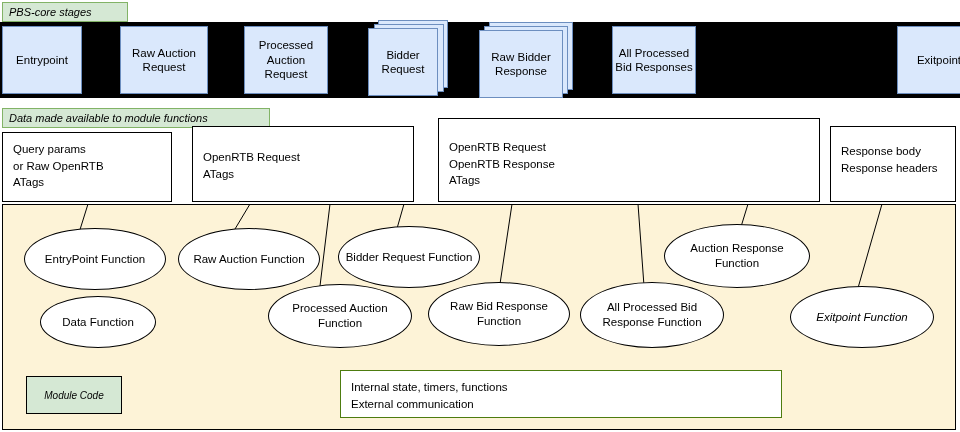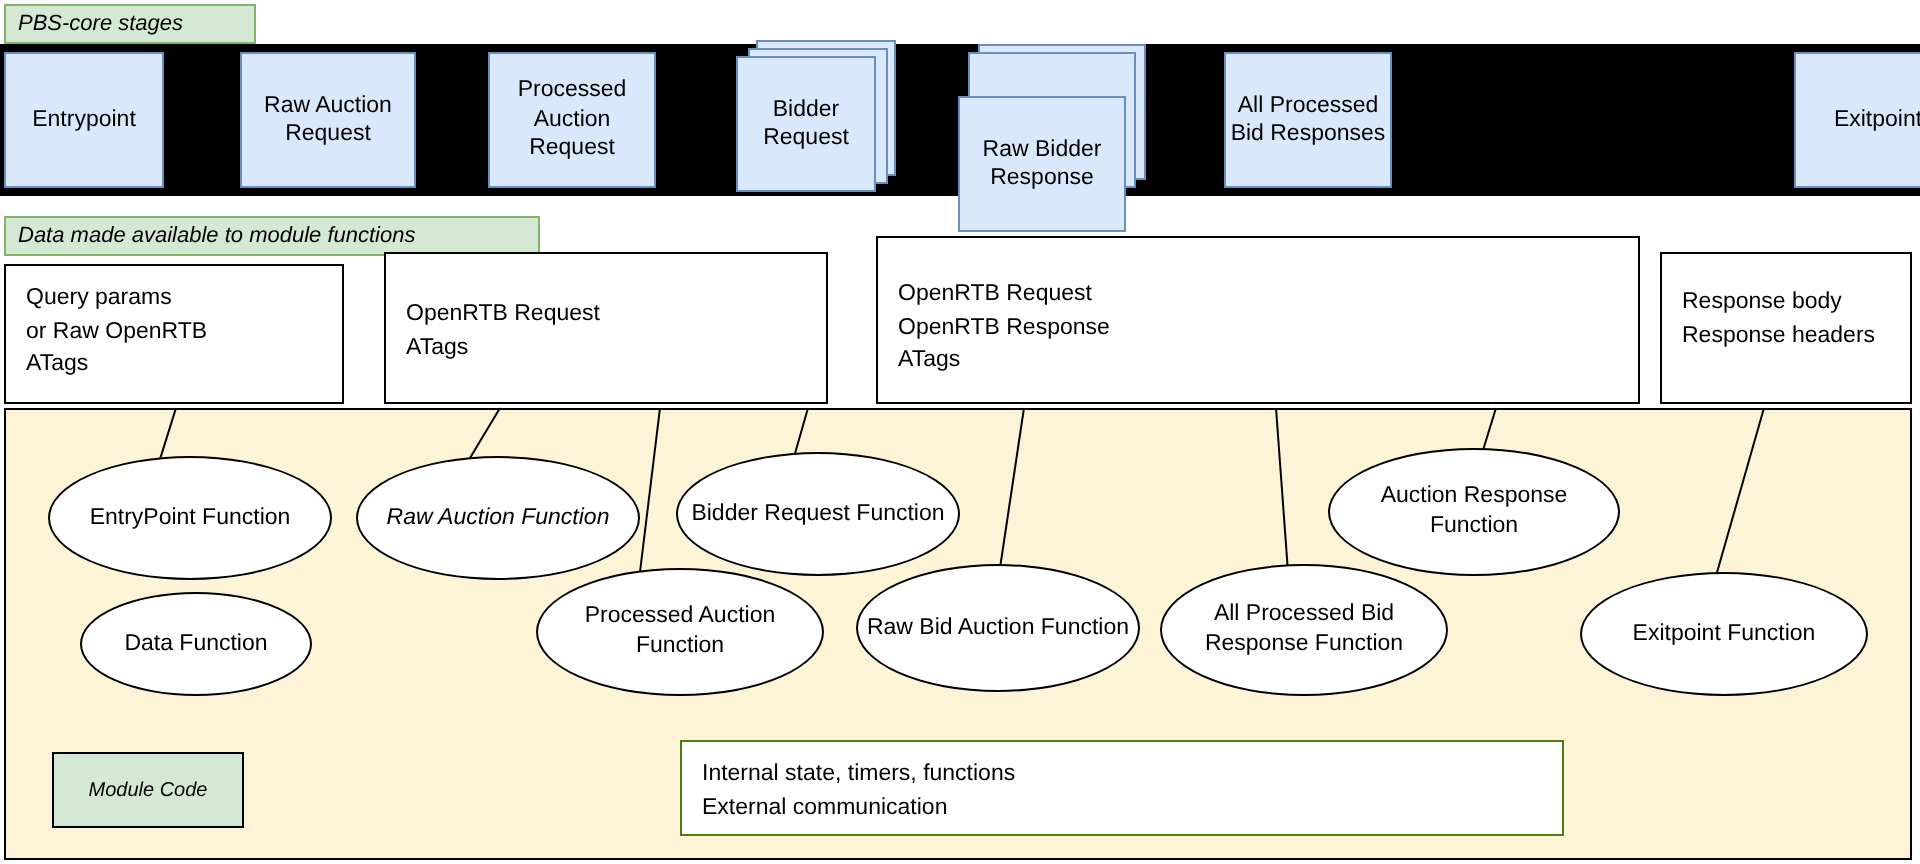--- a/index.html
+++ b/index.html
@@ -123,21 +123,21 @@
   <div class="abs stage-box" style="left:120px; top:26px; width:88px; height:68px;">Raw Auction Request</div>
 
   <div class="abs stage-box" style="left:244px; top:26px; width:84px; height:68px;">Processed Auction Request</div>
 
   <div class="abs stage-box" style="left:378px; top:20px; width:70px; height:68px;"></div>
   <div class="abs stage-box" style="left:374px; top:24px; width:70px; height:68px;"></div>
   <div class="abs stage-box" style="left:368px; top:28px; width:70px; height:68px;">Bidder Request</div>
 
   <div class="abs stage-box" style="left:489px; top:22px; width:84px; height:68px;"></div>
   <div class="abs stage-box" style="left:484px; top:26px; width:84px; height:68px;"></div>
-  <div class="abs stage-box" style="left:479px; top:30px; width:84px; height:68px;margin-top:18px;">Raw Bidder Response</div>
+  <div class="abs stage-box" style="left:479px; top:30px; width:84px; height:68px;">Raw Bidder Response</div>
 
   <div class="abs stage-box" style="left:612px; top:26px; width:84px; height:68px;">All Processed Bid Responses</div>
 
 
   <div class="abs stage-box" style="left:872px; top:26px; width:84px; height:68px;margin-left:25px;">Exitpoint</div>
 
   <div class="abs green-label" style="left:2px; top:108px; width:268px; height:20px;">Data made available to module functions</div>
 
   <div class="abs data-box" style="left:2px; top:132px; width:170px; height:70px; white-space:pre-line;">Query params
 or Raw OpenRTB
@@ -161,34 +161,34 @@
     <line x1="330" y1="204" x2="320" y2="286" stroke="#000" stroke-width="1"></line>
     <line x1="404" y1="204" x2="396" y2="232" stroke="#000" stroke-width="1"></line>
     <line x1="512" y1="204" x2="500" y2="284" stroke="#000" stroke-width="1"></line>
     <line x1="638" y1="204" x2="644" y2="286" stroke="#000" stroke-width="1"></line>
     <line x1="748" y1="204" x2="740" y2="230" stroke="#000" stroke-width="1"></line>
     <line x1="882" y1="204" x2="858" y2="288" stroke="#000" stroke-width="1"></line>
   </svg>
 
   <div class="abs ellipse" style="left:24px; top:228px; width:142px; height:62px;">EntryPoint Function</div>
 
-  <div class="abs ellipse" style="left:178px; top:228px; width:142px; height:62px;font-style:italic;">Raw Auction Function</div>
+  <div class="abs ellipse" style="left:178px; top:228px; width:142px; height:62px;">Raw Auction Function</div>
 
   <div class="abs ellipse" style="left:338px; top:226px; width:142px; height:62px;">Bidder Request Function</div>
 
   <div class="abs ellipse" style="left:40px; top:296px; width:116px; height:52px;">Data Function</div>
 
   <div class="abs ellipse" style="left:268px; top:284px; width:144px; height:64px;">Processed Auction Function</div>
 
-  <div class="abs ellipse" style="left:428px; top:282px; width:142px; height:64px;">Raw Bid Auction Function</div>
+  <div class="abs ellipse" style="left:428px; top:282px; width:142px; height:64px;">Raw Bid Response Function</div>
 
   <div class="abs ellipse" style="left:580px; top:282px; width:144px; height:66px;">All Processed Bid Response Function</div>
 
   <div class="abs ellipse" style="left:664px; top:224px; width:146px; height:64px;">Auction Response Function</div>
 
-  <div class="abs ellipse" style="left:790px; top:286px; width:144px; height:62px;">Exitpoint Function</div>
+  <div class="abs ellipse" style="left:790px; top:286px; width:144px; height:62px;font-style:italic;">Exitpoint Function</div>
 
   <div class="abs module-code-label" style="left:26px; top:376px; width:96px; height:38px;">Module Code</div>
 
   <div class="abs internal-box" style="left:340px; top:370px; width:442px; height:48px; white-space:pre-line;">Internal state, timers, functions
 External communication</div>
 
 </div>
 
 </body></html>

